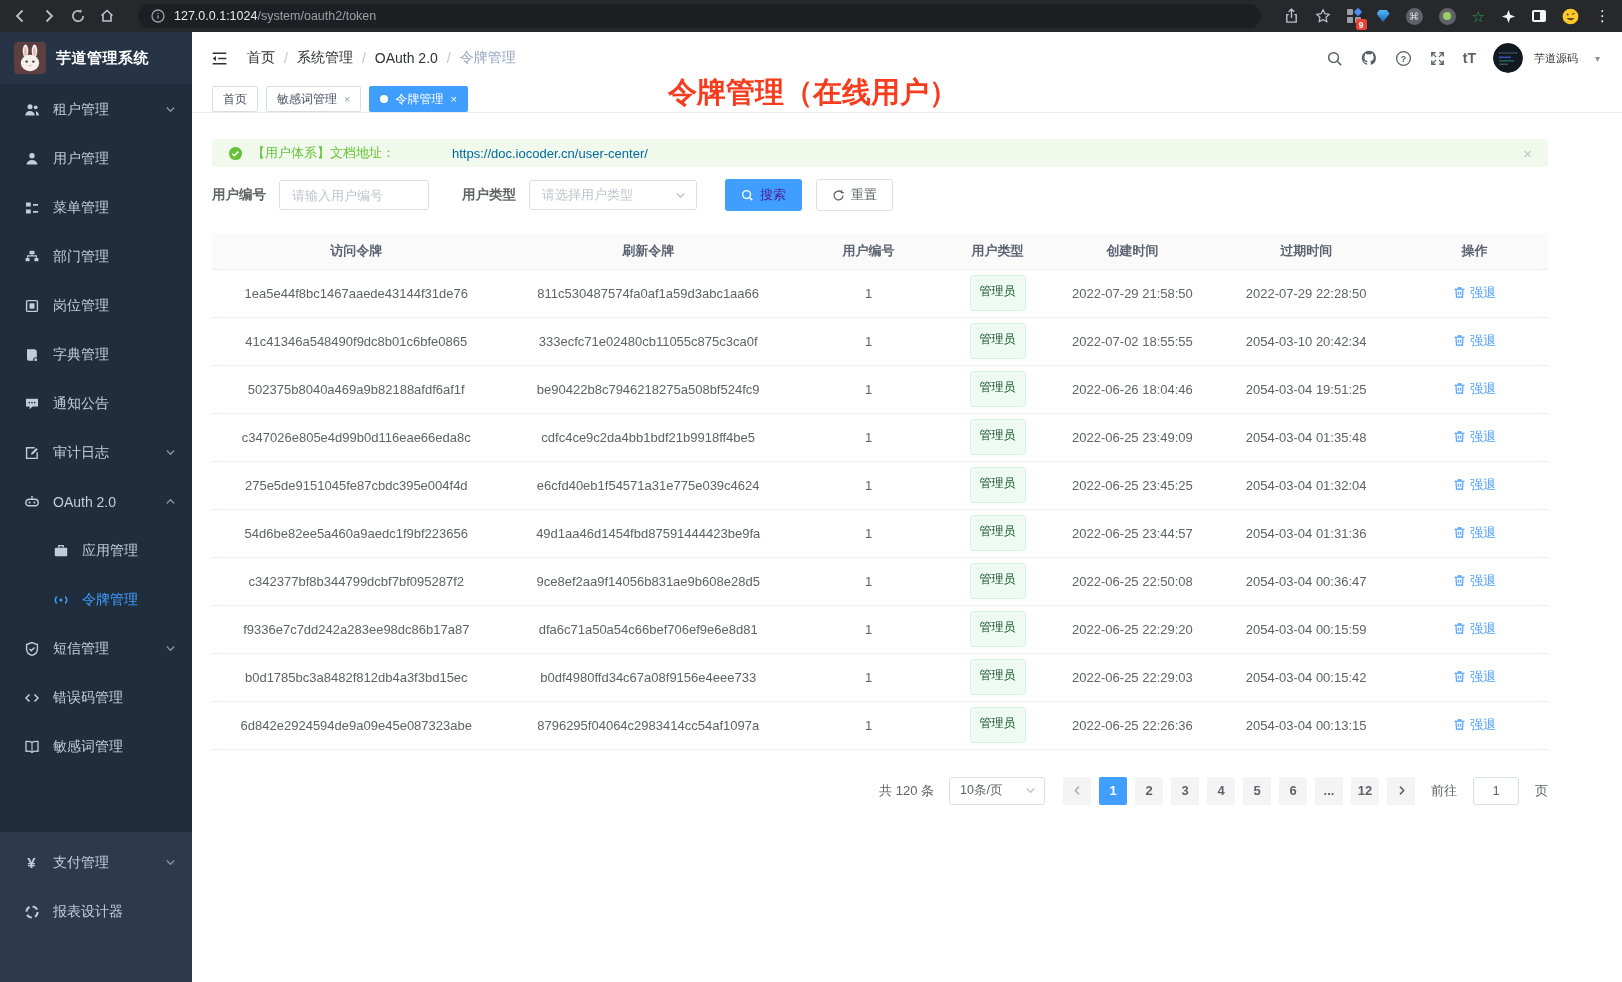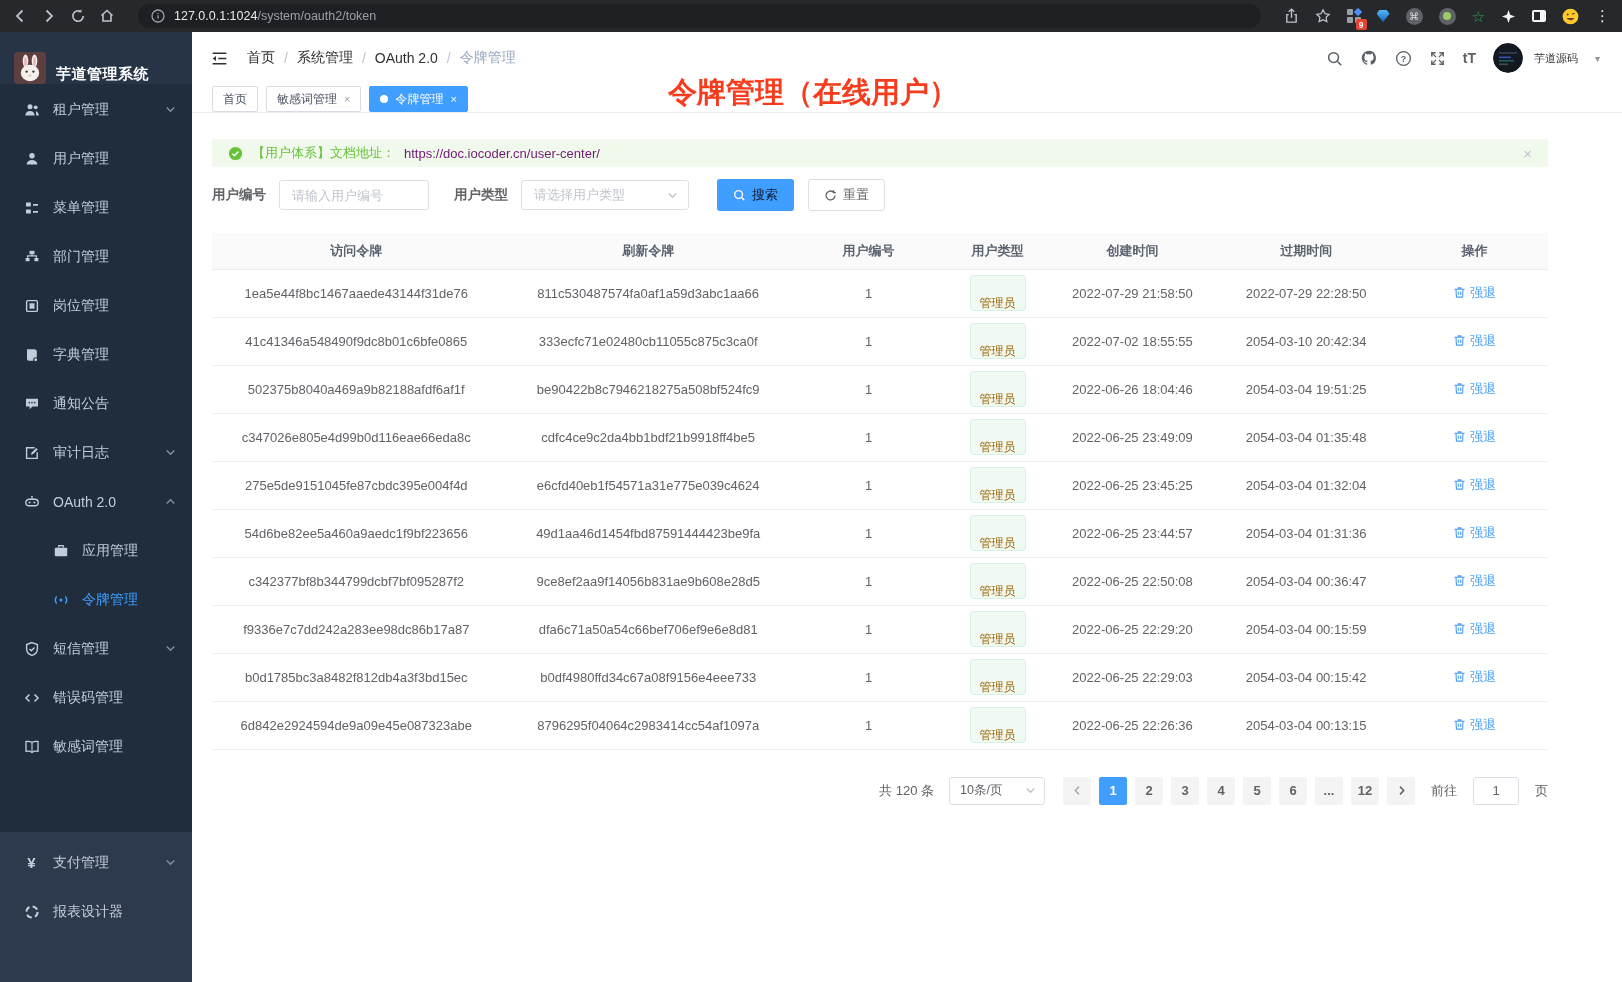--- a/index.html
+++ b/index.html
@@ -24,21 +24,21 @@
   .circ .dot { width:8px; height:8px; border-radius:50%; background:#9ccc65; }
   .gstar { color:#2fa84f; font-size:15px; line-height:1; cursor:pointer; }
   .panel-ico { width:14px; height:12px; border:2px solid #f1f3f4; border-radius:2px; position:relative; cursor:pointer; }
   .panel-ico::after { content:""; position:absolute; right:0; top:0; bottom:0; width:4px; background:#f1f3f4; }
   .kebab { color:#e8eaed; font-size:15px; letter-spacing:0; cursor:pointer; }
 
   
   .app { position:absolute; top:32px; left:0; right:0; bottom:0; display:flex; }
 
   .sidebar { width:192px; flex-shrink:0; background:#1f2d3d; position:relative; }
-  .logo-row { height:52px; background:#263445; display:flex; align-items:flex-end; gap:10px; padding:0 14px; }
+  .logo-row { height:52px; background:#263445; display:flex; align-items:center; gap:10px; padding:0 14px; }
   .logo-title { color:#fff; font-size:15px; font-weight:700; letter-spacing:.5px; }
   .menu { padding-top:1px; }
   .menu-item { height:49px; display:flex; align-items:center; padding:0 16px 0 23px; color:#c3cdd9; font-size:14px; cursor:pointer; }
   .menu-item .mi-icon { width:17px; margin-right:13px; display:flex; justify-content:center; }
   .menu-item.sub { padding-left:52px; }
   .menu-item.active { color:#409eff; }
   .menu-item .chev { margin-left:auto; color:#8494a5; display:flex; }
   .sidebar-footer { position:absolute; left:0; right:0; bottom:0; height:150px; background:#2d3a4e; padding-top:6px; }
 
   .main { flex:1; position:relative; background:#fff; }
@@ -60,36 +60,36 @@
   .tab .tclose { font-size:11px; color:#9aa3af; }
   .tab.active { background:#409eff; border-color:#409eff; color:#fff; }
   .tab.active .tclose { color:#fff; }
   .tab .tdot { width:8px; height:8px; border-radius:50%; background:#fff; }
 
   .annotation { position:absolute; top:41px; left:476px; font-size:29px; font-weight:600; color:#f73c1e; z-index:5; white-space:nowrap; }
 
   .content { padding:26px 74px 0 20px; }
 
   .alert { height:28px; background:#f0f9eb; border-radius:3px; display:flex; align-items:center; gap:9px; padding:0 16px; font-size:13px; color:#67c23a; position:relative; }
-  .alert-link { color:#701a75; text-decoration:none; cursor:pointer; }
+  .alert-link { color:#0369a1; text-decoration:none; cursor:pointer;margin-left:48px; }
   .alert-close { position:absolute; right:16px; color:#c0c4cc; font-size:15px; cursor:pointer; line-height:1; }
 
   .filters { display:flex; align-items:center; margin-top:12px; }
   .f-label { font-size:13.5px; font-weight:700; color:#606266; margin-right:13px; }
-  .f-input { width:150px; height:30px; border:1px solid #dcdfe6; border-radius:3px; padding:0 12px; font-size:13px; color:#606266; outline:none; margin-right:25px; }
+  .f-input { width:150px; height:30px; border:1px solid #dcdfe6; border-radius:3px; padding:0 12px; font-size:13px; color:#606266; outline:none; margin-right:33px; }
   .f-input::placeholder { color:#c0c4cc; }
   .f-select { width:168px; height:30px; border:1px solid #dcdfe6; border-radius:3px; display:flex; align-items:center; justify-content:space-between; padding:0 10px 0 12px; font-size:13px; color:#c0c4cc; margin-right:28px; cursor:pointer; background:#fff; }
   .btn { height:32px; border-radius:3px; display:flex; align-items:center; gap:6px; padding:0 15px; font-size:13px; cursor:pointer; border:1px solid transparent; }
-  .btn-primary { background:#409eff; color:#0f172a; margin-right:14px; }
+  .btn-primary { background:#409eff; color:#4c1d95; margin-right:14px; }
   .btn-plain { background:#fff; border-color:#dcdfe6; color:#606266; }
 
   table { width:100%; border-collapse:collapse; margin-top:22px; table-layout:fixed; }
   thead th { height:36px; background:#fafafa; font-size:13px; font-weight:700; color:#5c6370; border-bottom:1px solid #ebeef5; text-align:center; }
   tbody td { height:48px; font-size:13px; color:#606266; border-bottom:1px solid #ebeef5; text-align:center; }
-  .tag { display:inline-block; height:36px; line-height:22px; padding:16px 9px; background:#effaf3; border:1px solid #d7f2e4; color:#a16207; border-radius:3px; font-size:12px; }
+  .tag { display:inline-block; height:36px; line-height:22px; padding:4px 9px; background:#effaf3; border:1px solid #d7f2e4; color:#14532d; border-radius:3px; font-size:12px; }
   .action-link { display:inline-flex; align-items:center; gap:4px; color:#4a9ef8; font-size:13px; cursor:pointer; text-decoration:none; }
 
   .pagination { display:flex; align-items:center; justify-content:flex-end; margin-top:27px; }
   .pg-total { font-size:13px; color:#606266; margin-right:15px; }
   .pg-size { width:96px; height:28px; border:1px solid #dcdfe6; border-radius:3px; background:#fff; display:flex; align-items:center; justify-content:space-between; padding:0 8px 0 10px; font-size:12.5px; color:#606266; margin-right:14px; cursor:pointer; }
   .pg-btn { min-width:28px; height:28px; background:#f4f4f5; border-radius:2px; display:flex; align-items:center; justify-content:center; font-size:13px; font-weight:600; color:#606266; margin:0 4px; cursor:pointer; padding:0 4px; }
   .pg-btn.active { background:#409eff; color:#fff; }
   .pg-btn.nav { color:#a8abb2; }
   .pg-goto { display:flex; align-items:center; gap:16px; font-size:13px; color:#606266; margin-left:12px; }
   .pg-goto input { width:46px; height:28px; border:1px solid #dcdfe6; border-radius:3px; text-align:center; font-size:13px; color:#606266; outline:none; }

